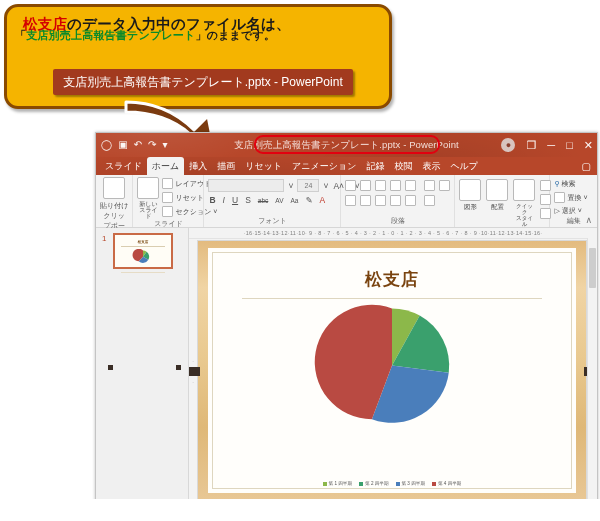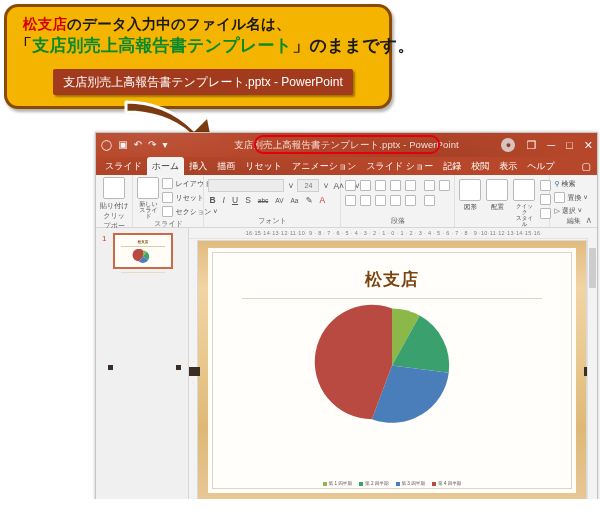--- a/index.html
+++ b/index.html
@@ -14,21 +14,21 @@
   .callout{
     position:absolute;left:4px;top:4px;width:388px;height:105px;
     background:#f5b400;border:3px solid #8a4a00;border-radius:14px;
     box-shadow:2px 3px 3px rgba(0,0,0,.30);
     box-sizing:border-box;
   }
   .callout-line{
     font-weight:bold;letter-spacing:.2px;white-space:nowrap;
   }
   .cl1{position:absolute;left:16px;top:8px;font-size:14.5px;color:#1a1a1a;}
-  .cl2{position:absolute;left:8px;top:27px;font-size:17px;color:#1a1a1a;}
+  .cl2{position:absolute;left:8px;top:21px;font-size:11px;color:#1a1a1a;}
   .red{color:#d40000;}
   .green{color:#0a8a2a;}
   .filename-chip{
     position:absolute;left:46px;top:62px;width:300px;height:26px;
     background:#a23a1e;border-radius:2px;
     box-shadow:2px 2px 2px rgba(0,0,0,.35);
     display:flex;align-items:center;justify-content:center;
     color:#fff;font-size:12px;white-space:nowrap;
   }
 
@@ -210,21 +210,20 @@
       </div>
     </div>
 
     <div class="tabs">
       <div class="tab">スライド</div>
       <div class="tab active">ホーム</div>
       <div class="tab">挿入</div>
       <div class="tab">描画</div>
       <div class="tab">リセット</div>
       <div class="tab">アニメーション</div>
-      <div class="tab">スライド ショー</div>
       <div class="tab">記録</div>
       <div class="tab">校閲</div>
       <div class="tab">表示</div>
       <div class="tab">ヘルプ</div>
 
       <span class="tb-comment">▢</span>
     </div>
 
     <div class="ribbon">
 

